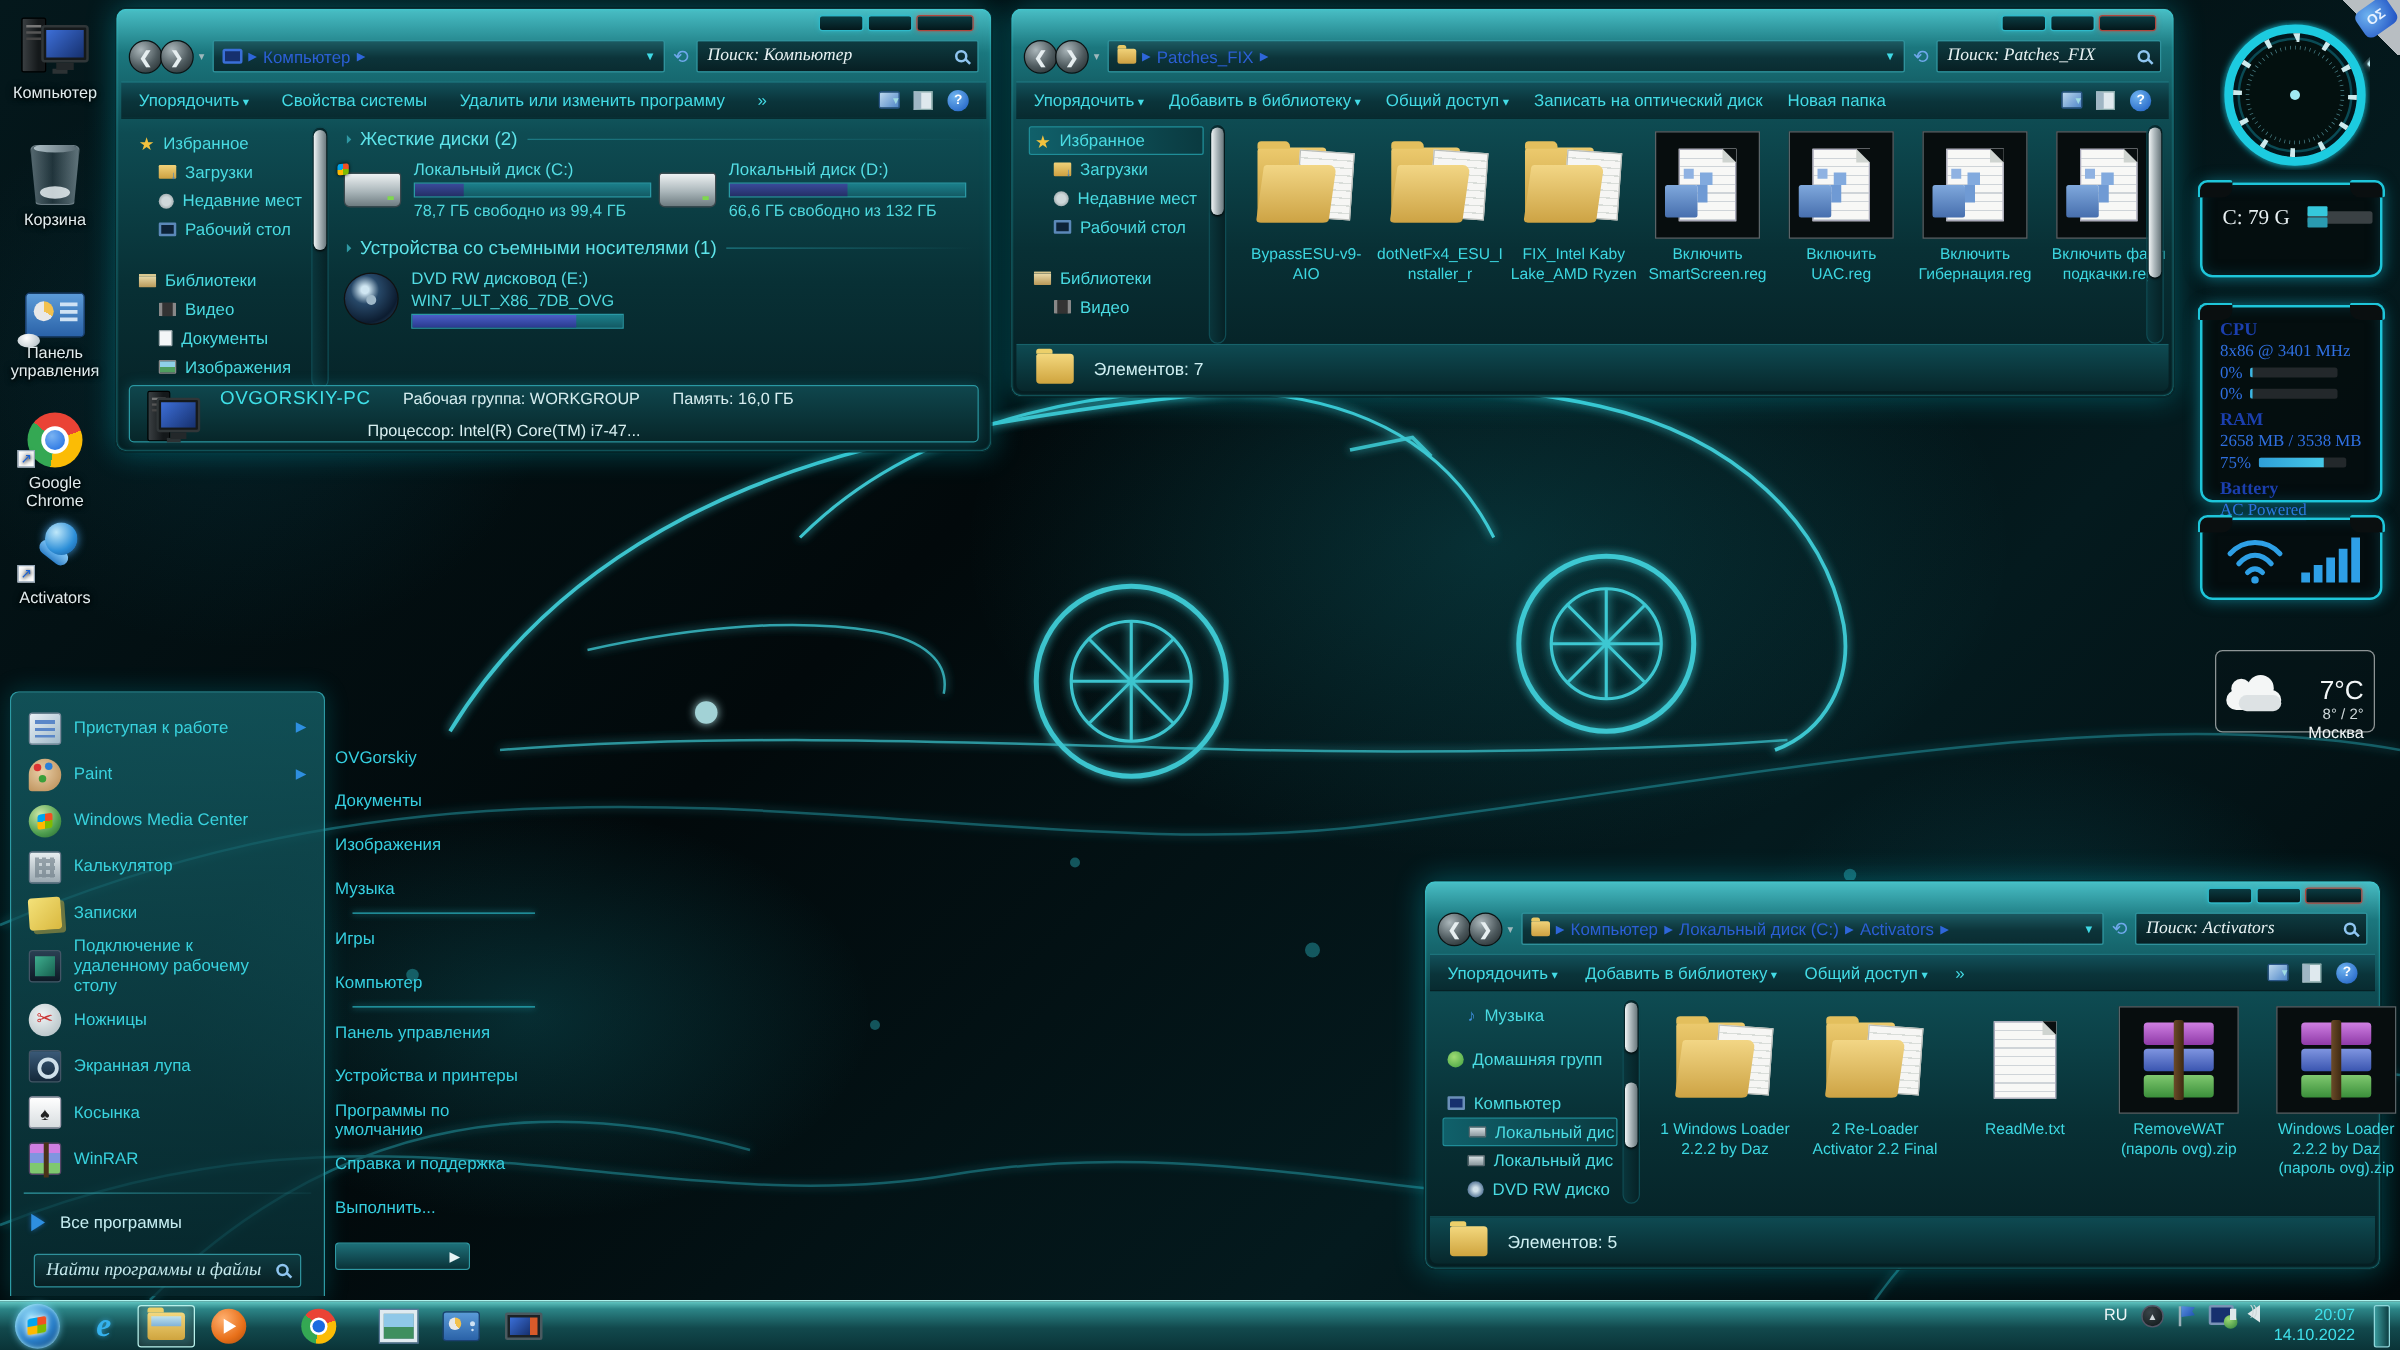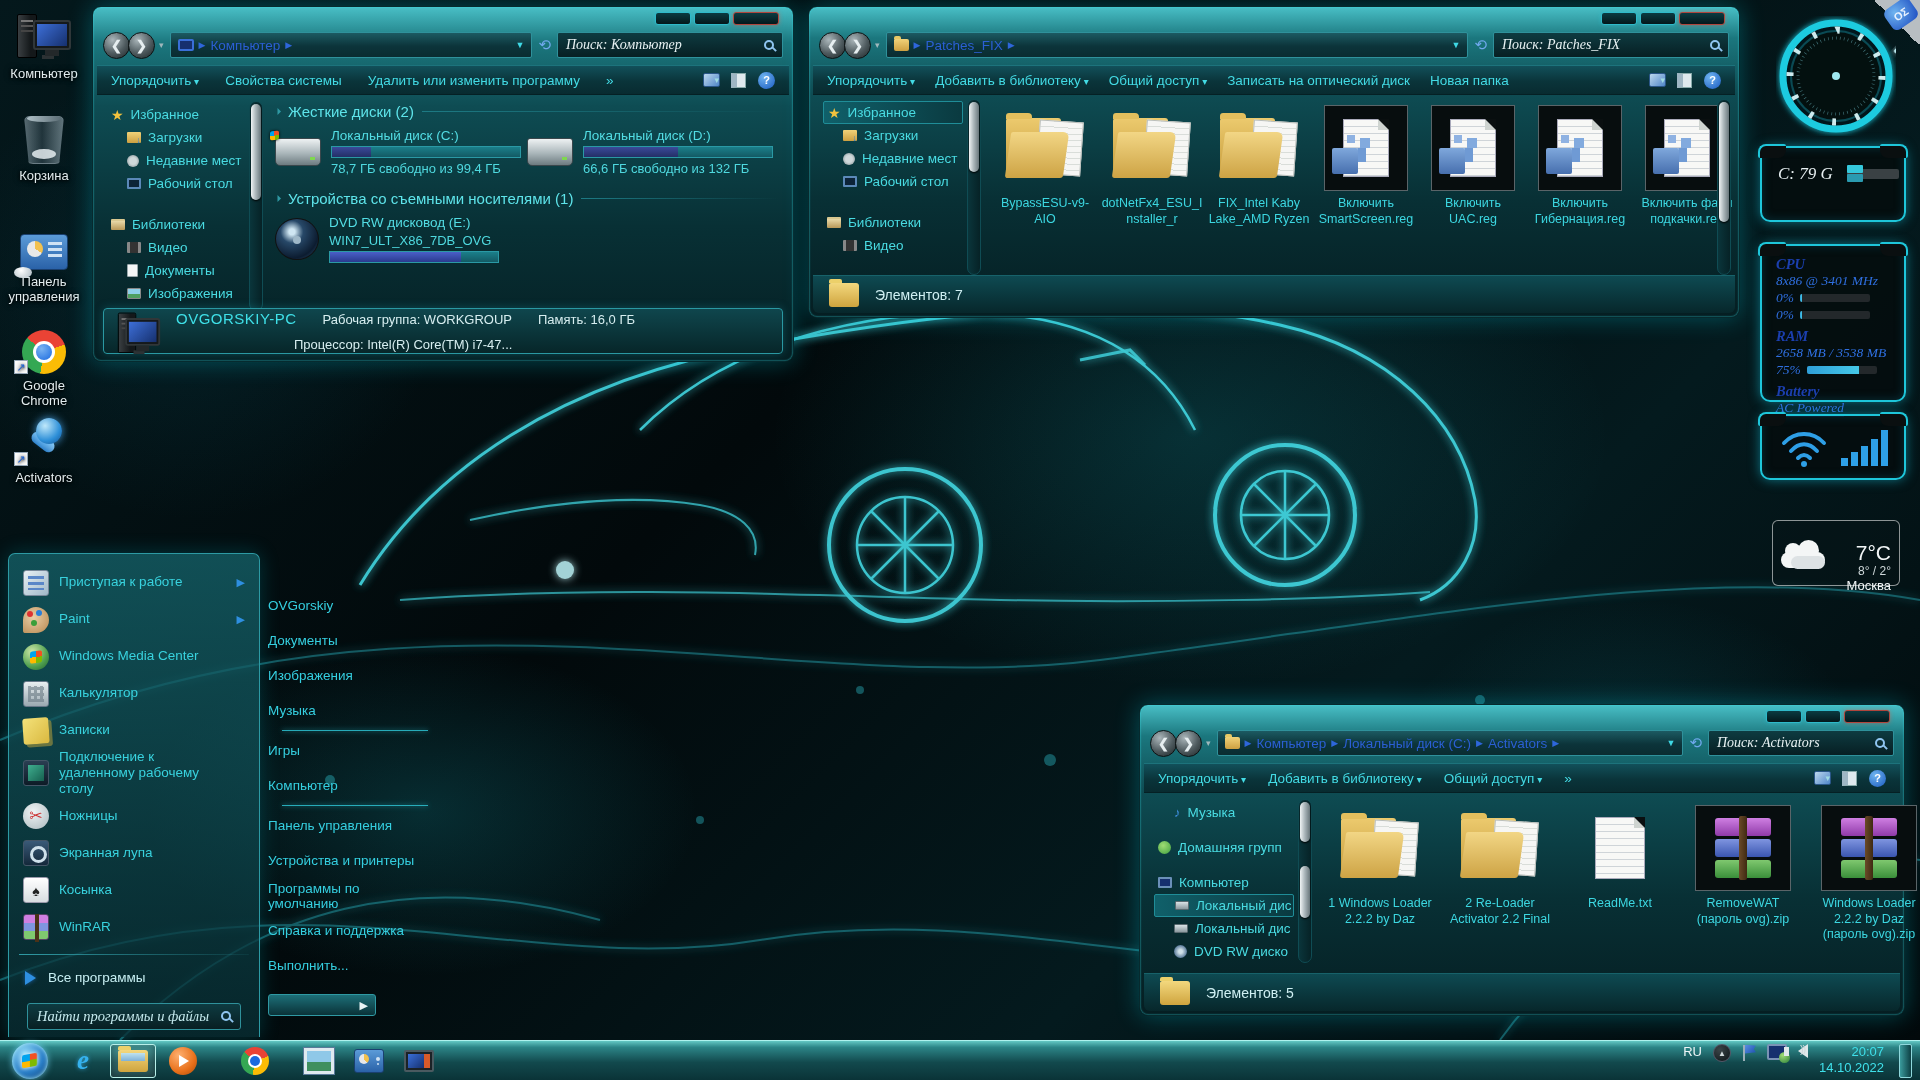--- a/index.html
+++ b/index.html
@@ -210,21 +210,21 @@
     color:#e8f4f5; font-size:11px; display:flex; align-items:center; justify-content:flex-end; padding-right:7px; }
 
   
   .logo-corner { position:absolute; right:0; top:0; width:56px; height:44px;
     background:linear-gradient(225deg,#b8bec2 0 46%,transparent 46%); }
   .logo-corner::after { content:"ΟΣ"; position:absolute; right:4px; top:2px; width:30px; height:24px; border-radius:6px;
     background:radial-gradient(circle at 35% 30%,#6fb4f0,#1a4ac0); transform:rotate(-35deg);
     color:#e8f2ff; font-size:11px; font-weight:bold; text-align:center; line-height:24px; }
   .gadget-clock { position:absolute; left:1776px; top:16px; width:120px; height:120px; }
   .gadget-box { position:absolute; border:2px solid #1ec6da; border-radius:10px; background:rgba(4,12,14,.88);
-    box-shadow:0 0 12px rgba(20,190,215,.55), inset 0 0 10px rgba(10,80,95,.5);font-style:italic; }
+    box-shadow:0 0 12px rgba(20,190,215,.55), inset 0 0 10px rgba(10,80,95,.5); }
   .gadget-box::before, .gadget-box::after { content:""; position:absolute; width:26px; height:12px; background:#0a0f10; border:2px solid #1ec6da; }
   .gadget-box::before { left:-4px; top:-4px; border-radius:8px 2px 8px 2px; border-right:none; border-bottom:none; }
   .gadget-box::after { right:-4px; top:-4px; border-radius:2px 8px 2px 8px; border-left:none; border-bottom:none; }
   .g-drive { left:1760px; top:146px; width:146px; height:76px; font-family:"Liberation Serif",serif; color:#e8f0f2; }
   .g-drive-row { display:flex; align-items:center; gap:14px; padding:16px 0 0 16px; font-size:17px; }
   .g-drive-bar { width:52px; height:10px; background:#3a4144; border-radius:2px; position:relative; }
   .g-drive-bar::before { content:""; position:absolute; left:0; top:-4px; width:16px; height:8px; background:#35c8dc; border-radius:1px; box-shadow:0 9px 0 #2a9ab0; }
   .g-sys { left:1760px; top:244px; width:146px; height:158px; font-family:"Liberation Serif",serif; padding:10px 0 0 14px; font-size:13.5px; color:#2f6fe0; }
   .g-sys b { color:#1b3fae; font-size:14.5px; }
   .g-row { display:flex; align-items:center; gap:6px; margin-top:1px; }
@@ -519,21 +519,21 @@
       <div class="nav-orb fwd">❯</div>
       <span class="orb-dd">▾</span>
       <div class="addr-field">
         <span class="addr-ic-folder"></span>
         <span class="crumb-sep">▶</span>
         <span class="crumb">Patches_FIX</span>
         <span class="crumb-sep">▶</span>
         <span class="addr-dd">▼</span>
       </div>
       <span class="refresh-glyph">⟲</span>
-      <div class="search-field" style="width:236px">
+      <div class="search-field" style="width:180px">
         <span>Поиск: Patches_FIX</span>
         <span class="mag"></span>
       </div>
     </div>
     <div class="toolbar" style="gap:20px">
       <span class="dd">Упорядочить</span>
       <span class="dd">Добавить в библиотеку</span>
       <span class="dd">Общий доступ</span>
       <span>Записать на оптический диск</span>
       <span>Новая папка</span>

